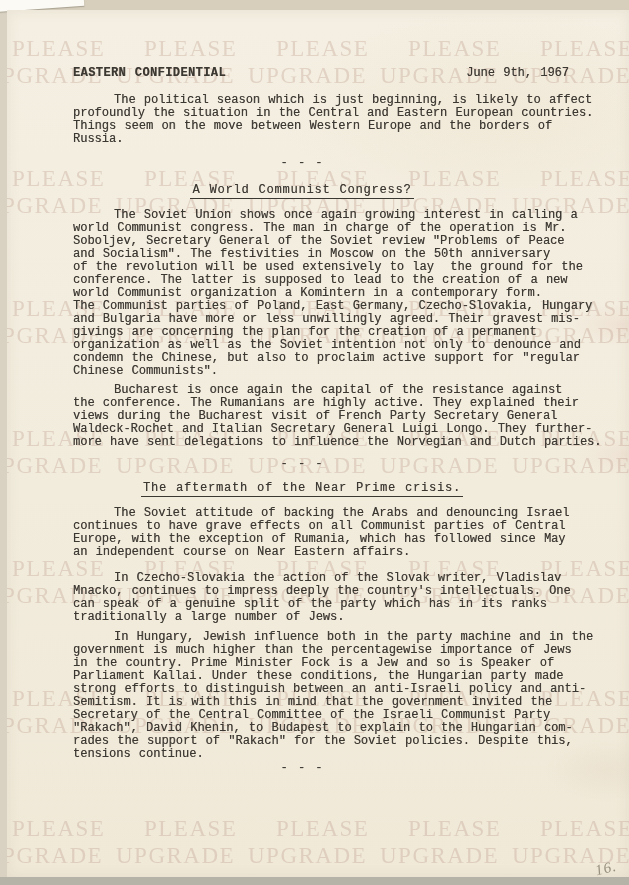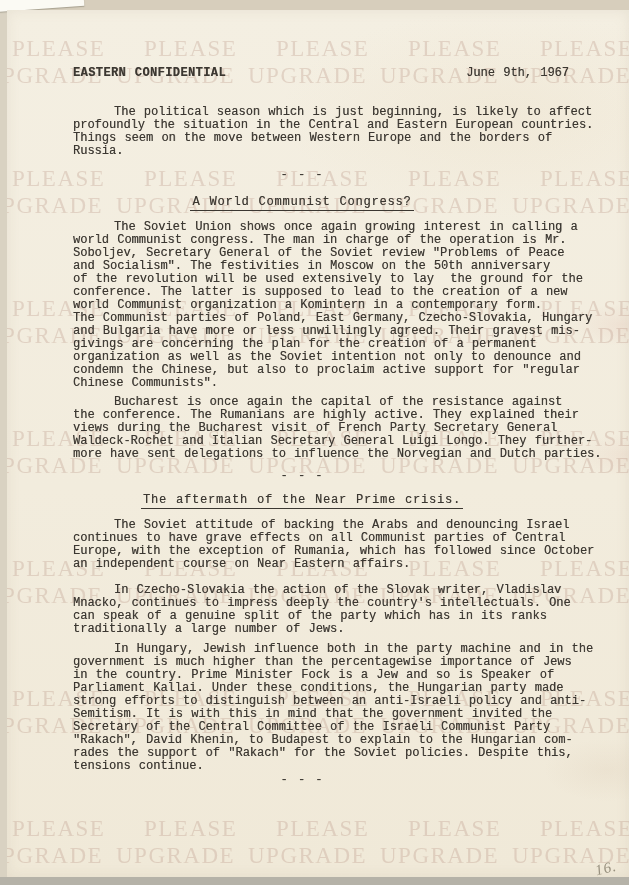--- a/index.html
+++ b/index.html
@@ -42,21 +42,21 @@
   }
   .hdr{display:flex;justify-content:space-between;align-items:flex-start;}
   .classification{font-weight:bold;letter-spacing:.4px;}
   .date{margin-right:32px;white-space:nowrap;}
   .centered{text-align:center;padding-right:70px;}
   .underline{display:inline-block;border-bottom:1px solid #3b3731;padding:0 2px 1px 2px;}
   .title-row{margin-top:14px;}
   .title{letter-spacing:3.5px;}
   .heading{letter-spacing:.8px;}
   .para{white-space:pre;}
-  .p1{margin-top:26px;}
+  .p1{margin-top:14px;}
   .d1{margin-top:11px;}
   .hrow1{margin-top:14px;text-align:center;}
   .p2{margin-top:10px;}
   .p3{margin-top:6px;}
   .d2{margin-top:9px;}
   .hrow2{margin-top:11px;}
   .p4{margin-top:10px;}
   .p5{margin-top:13px;}
   .p6{margin-top:13px;}
   .p7{margin-top:7px;}
@@ -191,21 +191,21 @@
 more have sent delegations to influence the Norvegian and Dutch parties.</div>
 
       <div class="centered divider d2">-   -   -</div>
 
       <div class="centered hrow2">
         <span class="heading underline">The aftermath of the Near Prime crisis.</span>
       </div>
 
       <div class="para p4">     The Soviet attitude of backing the Arabs and denouncing Israel
 continues to have grave effects on all Communist parties of Central
-Europe, with the exception of Rumania, which has followed since October
+Europe, with the exception of Rumania, which has followed since May
 an independent course on Near Eastern affairs.</div>
 
       <div class="para p5">     In Czecho-Slovakia the action of the Slovak writer, Vladislav
 Mnacko, continues to impress deeply the country's intellectuals. One
 can speak of a genuine split of the party which has in its ranks
 traditionally a large number of Jews.</div>
 
 
       <div class="para p7">     In Hungary, Jewish influence both in the party machine and in the
 government is much higher than the percentagewise importance of Jews

